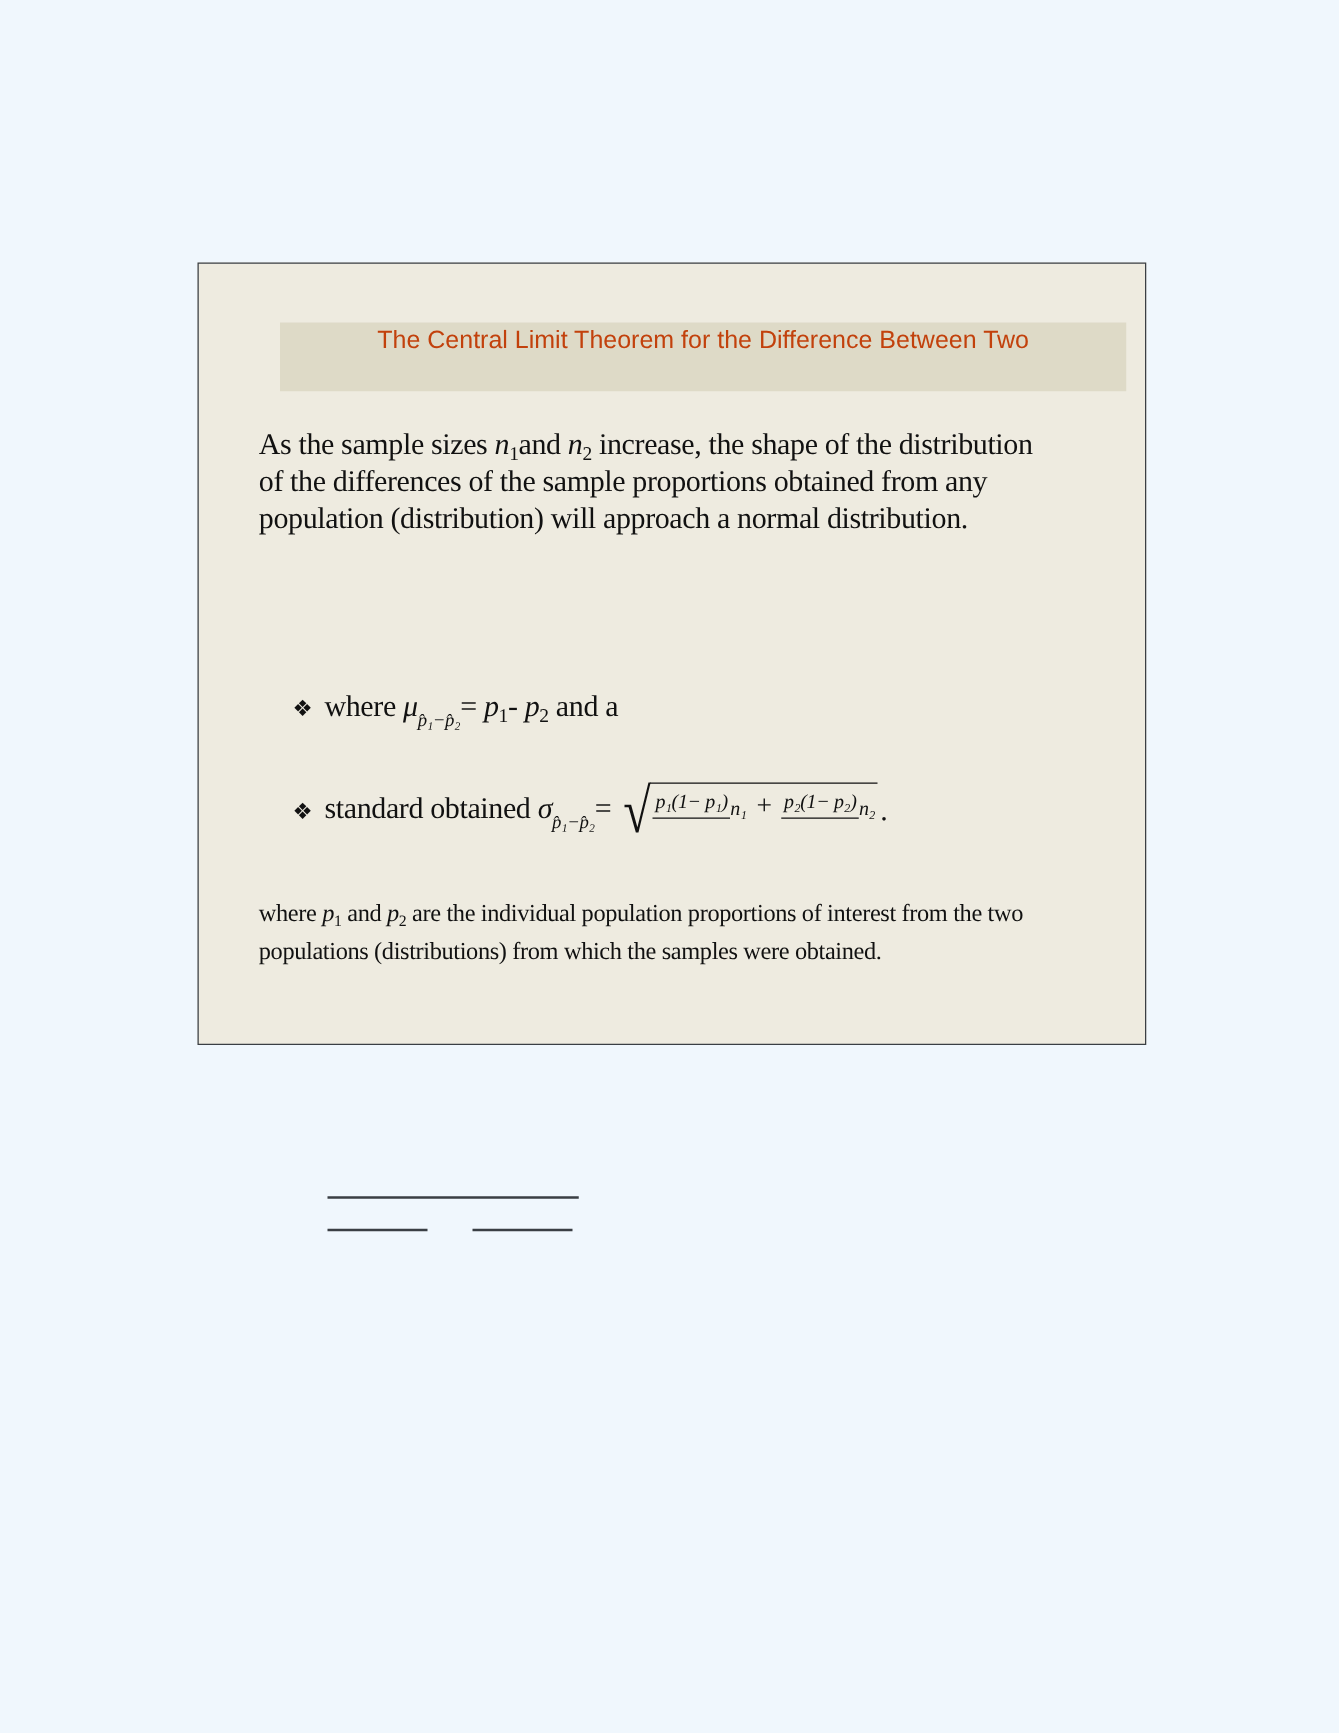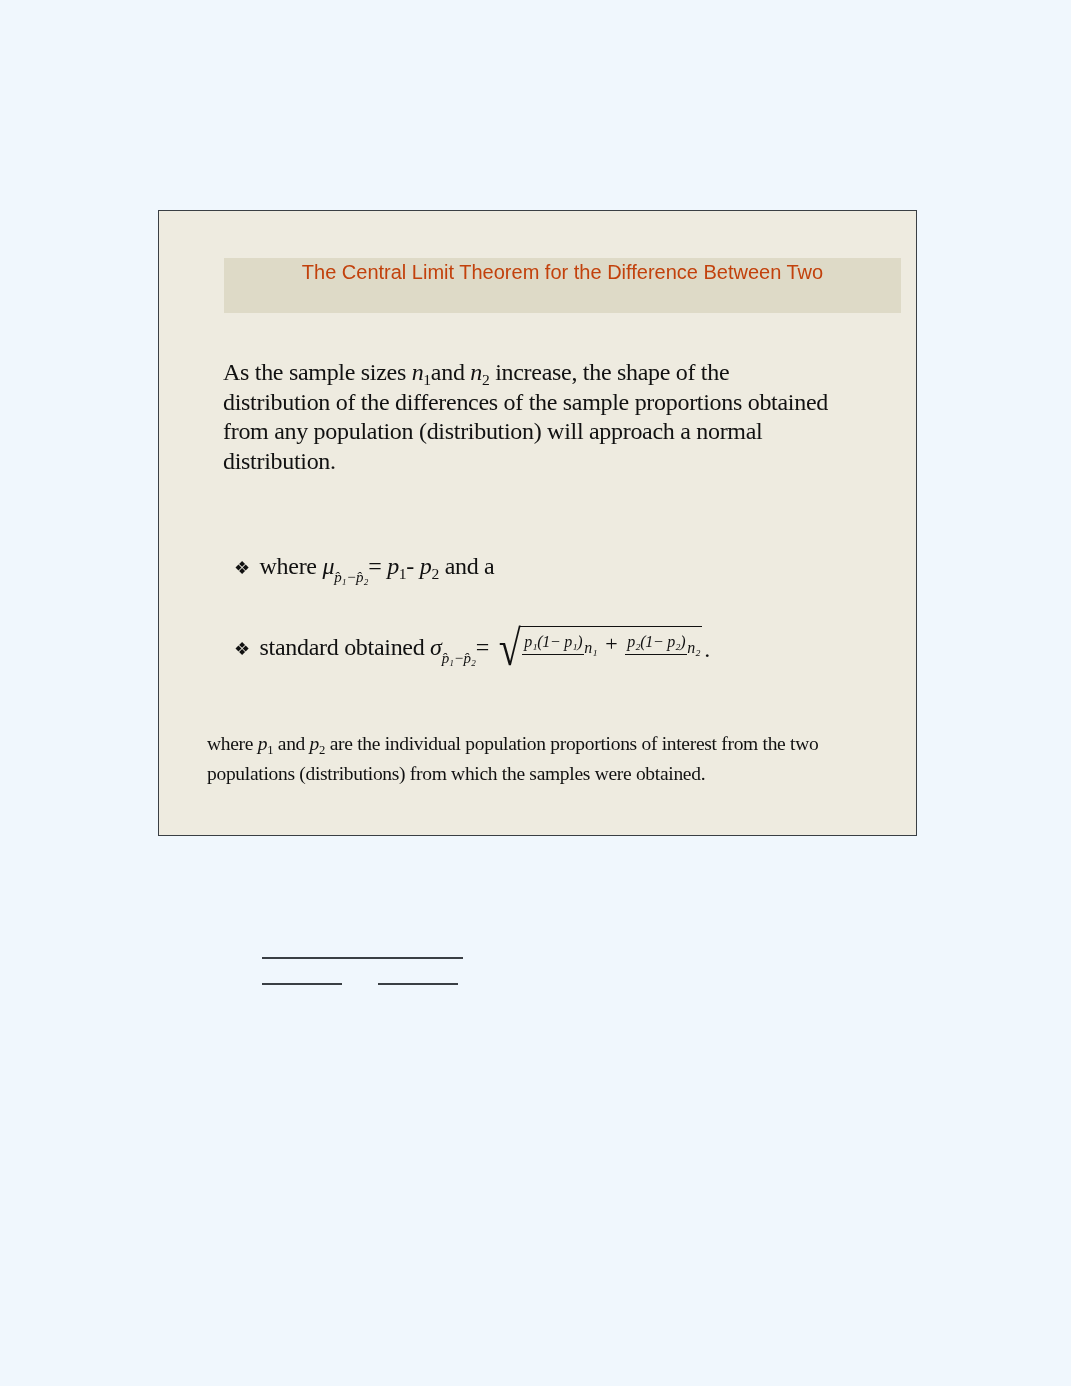--- a/index.html
+++ b/index.html
@@ -42,21 +42,21 @@
   }
   sub { font-size: 0.65em; vertical-align: -0.3em; line-height: 0; font-style: normal; }
   .intro {
     position: absolute;
     left: 48px; top: 131px;
     width: 640px;
     font-size: 24px;
     line-height: 29.5px;
     letter-spacing: -0.3px;
   }
-  .intro p { margin: 16px; }
+  .intro p { margin: 0; }
   .m { font-style: italic; font-family: "Liberation Serif", serif; }
   .bullet {
     position: absolute;
     left: 75px;
     font-size: 24px;
     line-height: 30px;
     white-space: nowrap;
     letter-spacing: -0.3px;
   }
   .bullet .diamond { font-size: 18px; margin-right: 4px; }
@@ -83,21 +83,20 @@
   .frac .den { padding-top: 8px; }
   .plus { font-size: 22px; margin: 0 8px; font-style: normal; }
   .period { margin-left: 2px; }
   .footnote {
     position: absolute;
     left: 48px; top: 506px;
     width: 660px;
     font-size: 19.5px;
     line-height: 30px;
     letter-spacing: -0.3px;
-    margin-top: 12px;
   }
   .footnote p { margin: 0; }
   .rule { position: absolute; height: 2px; background: #3a3f44; }
 </style>
 </head>
 <body>
 
 <div class="slide">
 
   <div class="title-band">

